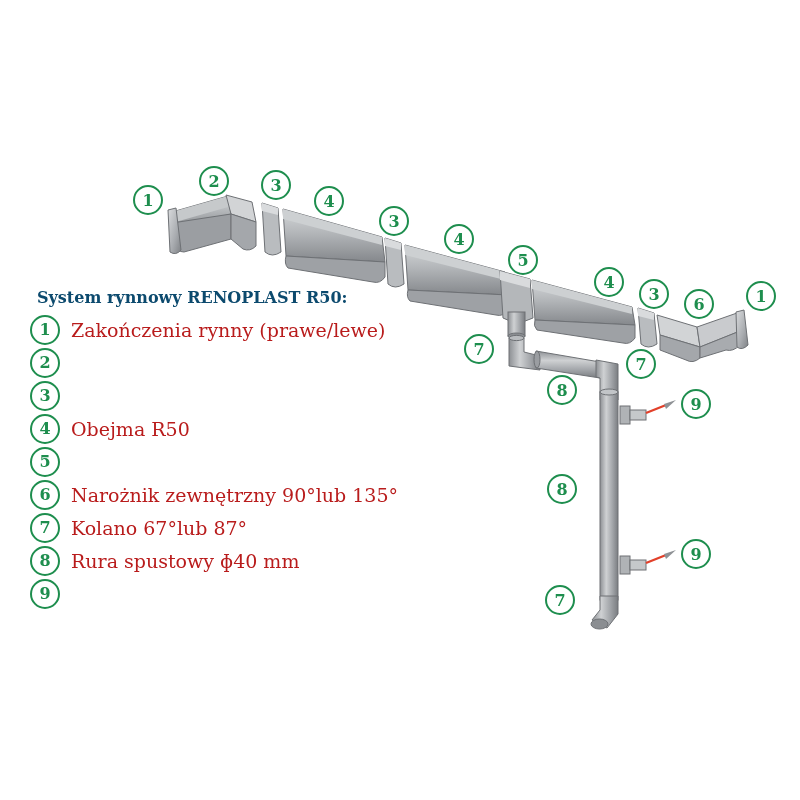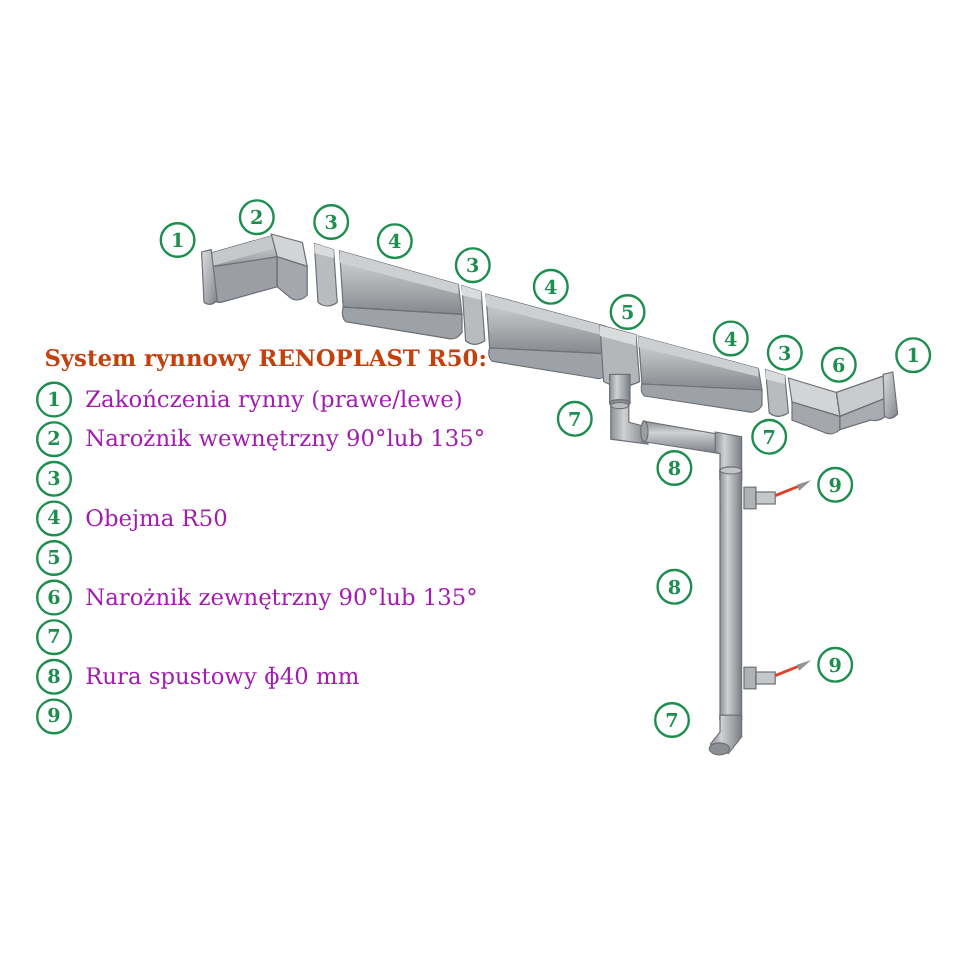--- a/index.html
+++ b/index.html
@@ -25,23 +25,23 @@
     height: 800px;
   }
   .legend {
     position: absolute;
     left: 30px;
     top: 288px;
     width: 450px;
   }
   .legend-title {
     font-family: "DejaVu Serif", serif;
-    font-size: 19px;
+    font-size: 16px;
     font-weight: bold;
-    color: #c2410c;
+    color: #0c4a6e;
     margin: 0 0 6px 7px;
     white-space: nowrap;
   }
   .legend-row {
     display: flex;
     align-items: center;
     height: 33px;
   }
   .legend-badge {
     flex: 0 0 auto;
@@ -55,21 +55,21 @@
     font-weight: bold;
     display: flex;
     align-items: center;
     justify-content: center;
     background: #ffffff;
     box-sizing: border-box;
   }
   .legend-text {
     font-family: "DejaVu Serif", serif;
     font-size: 19px;
-    color: #a21caf;
+    color: #b91c1c;
     margin-left: 11px;
     white-space: nowrap;
   }
   .callout {
     position: absolute;
     width: 30px;
     height: 30px;
     border: 2px solid #1e8e4e;
     border-radius: 50%;
     color: #1e8e4e;
@@ -238,38 +238,38 @@
 
   <div class="legend">
     <div class="legend-title">System rynnowy RENOPLAST R50:</div>
     <div id="legend-rows">
         <div class="legend-row">
           <div class="legend-badge">1</div>
           <div class="legend-text">Zakończenia rynny (prawe/lewe)</div>
         </div>
         <div class="legend-row">
           <div class="legend-badge">2</div>
-          <div class="legend-text">Narożnik wewnętrzny 90°lub 135°</div>
         </div>
         <div class="legend-row">
           <div class="legend-badge">3</div>
         </div>
         <div class="legend-row">
           <div class="legend-badge">4</div>
           <div class="legend-text">Obejma R50</div>
         </div>
         <div class="legend-row">
           <div class="legend-badge">5</div>
         </div>
         <div class="legend-row">
           <div class="legend-badge">6</div>
           <div class="legend-text">Narożnik zewnętrzny 90°lub 135°</div>
         </div>
         <div class="legend-row">
           <div class="legend-badge">7</div>
+          <div class="legend-text">Kolano 67°lub 87°</div>
         </div>
         <div class="legend-row">
           <div class="legend-badge">8</div>
           <div class="legend-text">Rura spustowy ɸ40 mm</div>
         </div>
         <div class="legend-row">
           <div class="legend-badge">9</div>
         </div>
       </div>
   </div>

